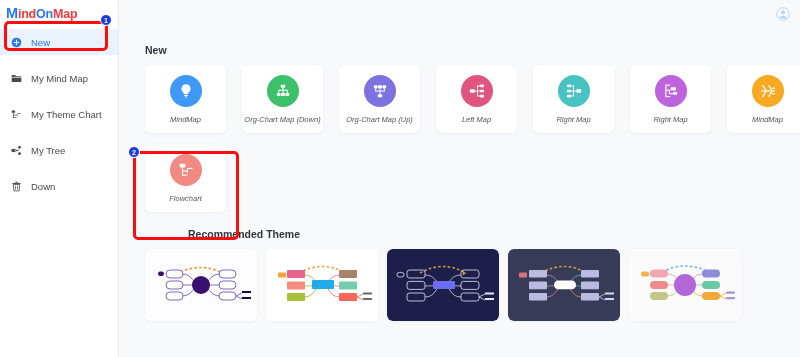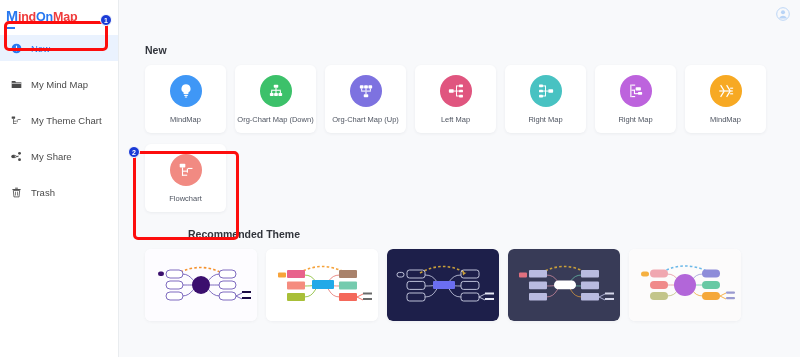--- a/index.html
+++ b/index.html
@@ -17,21 +17,21 @@
     background: #ffffff;
     border-right: 1px solid #e9ecef;
     flex: 0 0 119px;
     position: relative;
   }
   .logo {
     padding: 5px 0 0 6px;
     font-size: 12.5px;
     font-weight: bold;
     letter-spacing: -0.2px;
-    line-height: 22px;
+    line-height: 16px;
     white-space: nowrap;
   }
   .logo .m { color: #2878f0; font-size: 14.5px; }
   .logo .rest { color: #ef3c3c; }
   .logo .m2 { color: #2878f0; }
   .logo .underline {
     display: block; width: 8px; height: 2px; background: #2878f0;
     margin-left: 1px; margin-top: -1px;
   }
   .nav { margin-top: 6px; }
@@ -60,21 +60,21 @@
     padding: 0 0 0 0;
     position: relative;
     overflow: hidden;
   }
   .section-title {
     font-size: 10.5px; font-weight: bold; color: #32353c;
     margin: 44px 0 9px 26px;
   }
   .section-title.rec { margin-top: 16px; margin-bottom: 9px; padding-left: 43px; }
 
-  .card-row { display: flex; gap: 9px; margin-left: 26px; }
+  .card-row { display: flex; gap: 16px; margin-left: 26px; font-style: italic; }
   .card {
     width: 81px; height: 68px;
     background: #ffffff;
     border-radius: 6px;
     box-shadow: 0 1px 3px rgba(60,70,90,0.07);
     display: flex; flex-direction: column;
     align-items: center; justify-content: center;
     cursor: pointer;
     flex: 0 0 81px;
   }
@@ -181,34 +181,34 @@
       <div class="nav-item">
         <span class="nav-ico">
           <svg width="11" height="11" viewBox="0 0 16 16">
               <circle cx="3" cy="8" r="2.6" fill="#4a4a4a"></circle>
               <circle cx="12.4" cy="3.4" r="2.1" fill="#4a4a4a"></circle>
               <circle cx="12.4" cy="12.6" r="2.1" fill="#4a4a4a"></circle>
               <rect x="4" y="5.2" width="7.5" height="1.1" transform="rotate(24 4 5.2)" fill="#4a4a4a"></rect>
               <rect x="4" y="9.6" width="7.5" height="1.1" transform="rotate(-24 4 9.6)" fill="#4a4a4a"></rect>
             </svg>
         </span>
-        <span>My Share</span>
+        <span>My Tree</span>
       </div>
 
       <div class="nav-item">
         <span class="nav-ico">
           <svg width="11" height="11" viewBox="0 0 16 16">
               <rect x="2" y="3" width="12" height="1.4" fill="#4a4a4a"></rect>
               <rect x="6" y="1" width="4" height="1.4" fill="#4a4a4a"></rect>
               <path d="M3.4 5h9.2l-0.9 9.4H4.3z" fill="none" stroke="#4a4a4a" stroke-width="1.2"></path>
               <rect x="6.2" y="6.8" width="1" height="5.6" fill="#4a4a4a"></rect>
               <rect x="8.8" y="6.8" width="1" height="5.6" fill="#4a4a4a"></rect>
             </svg>
         </span>
-        <span>Trash</span>
+        <span>Down</span>
       </div>
 
     </div>
   </div>
 
   <div class="main">
 
     <div class="avatar">
       <svg width="14" height="14" viewBox="0 0 16 16">
           <circle cx="8" cy="8" r="7.2" fill="none" stroke="#b9d4f6" stroke-width="1.1"></circle>

